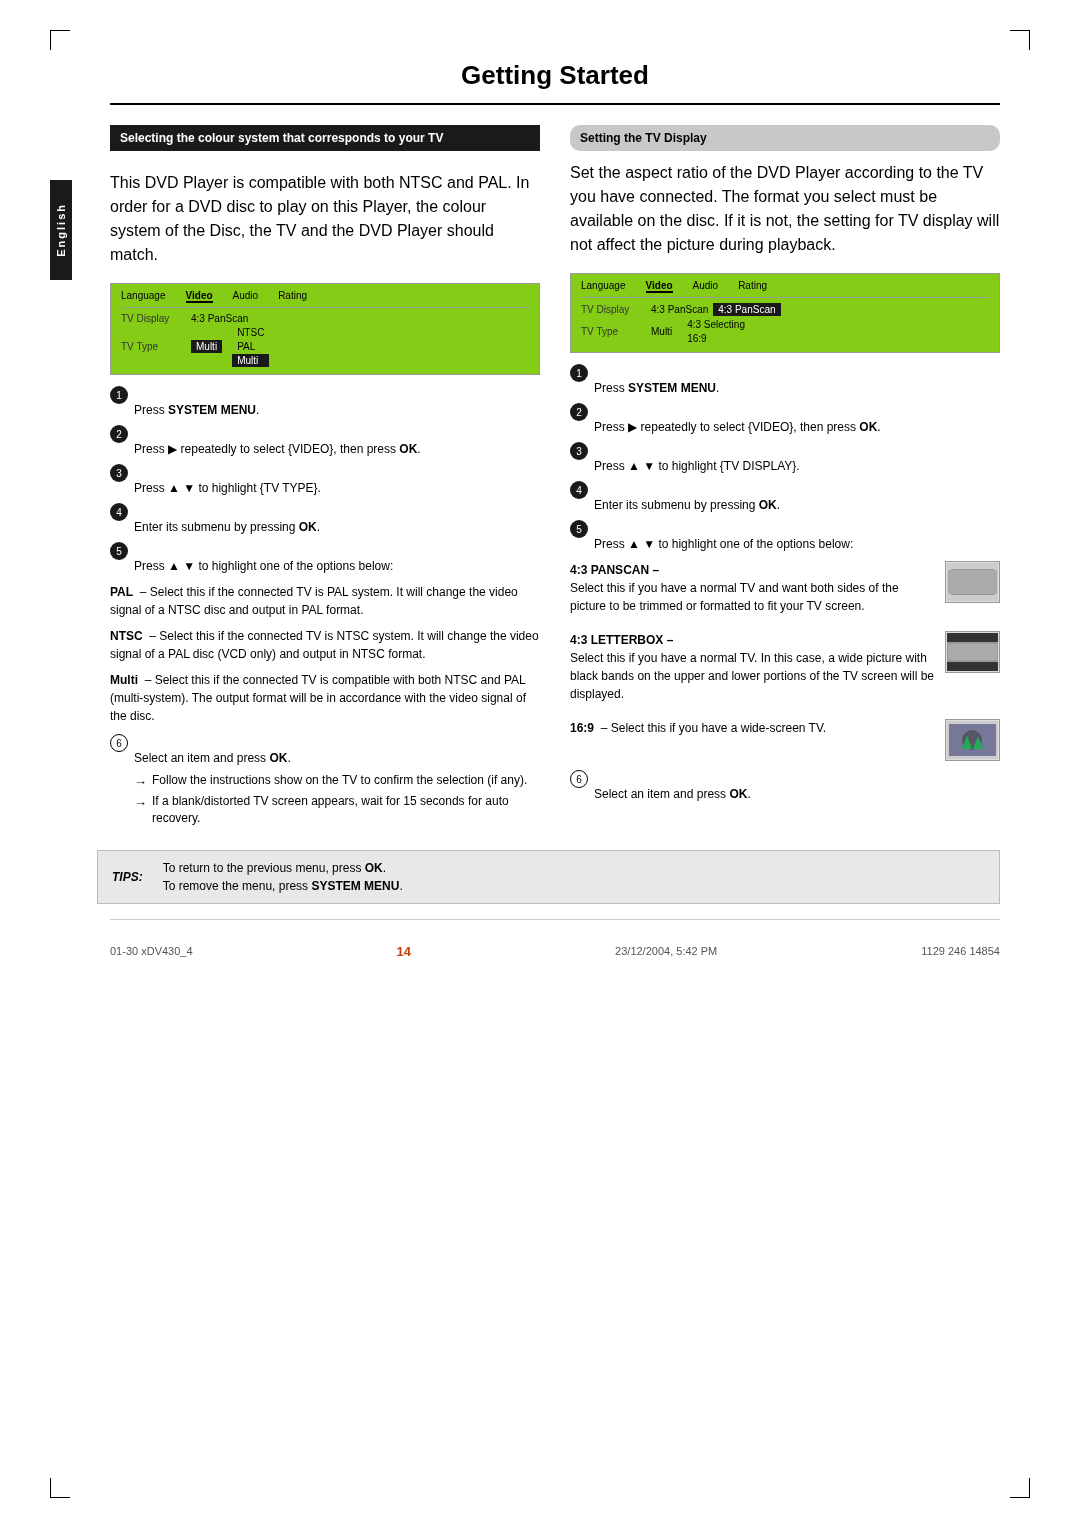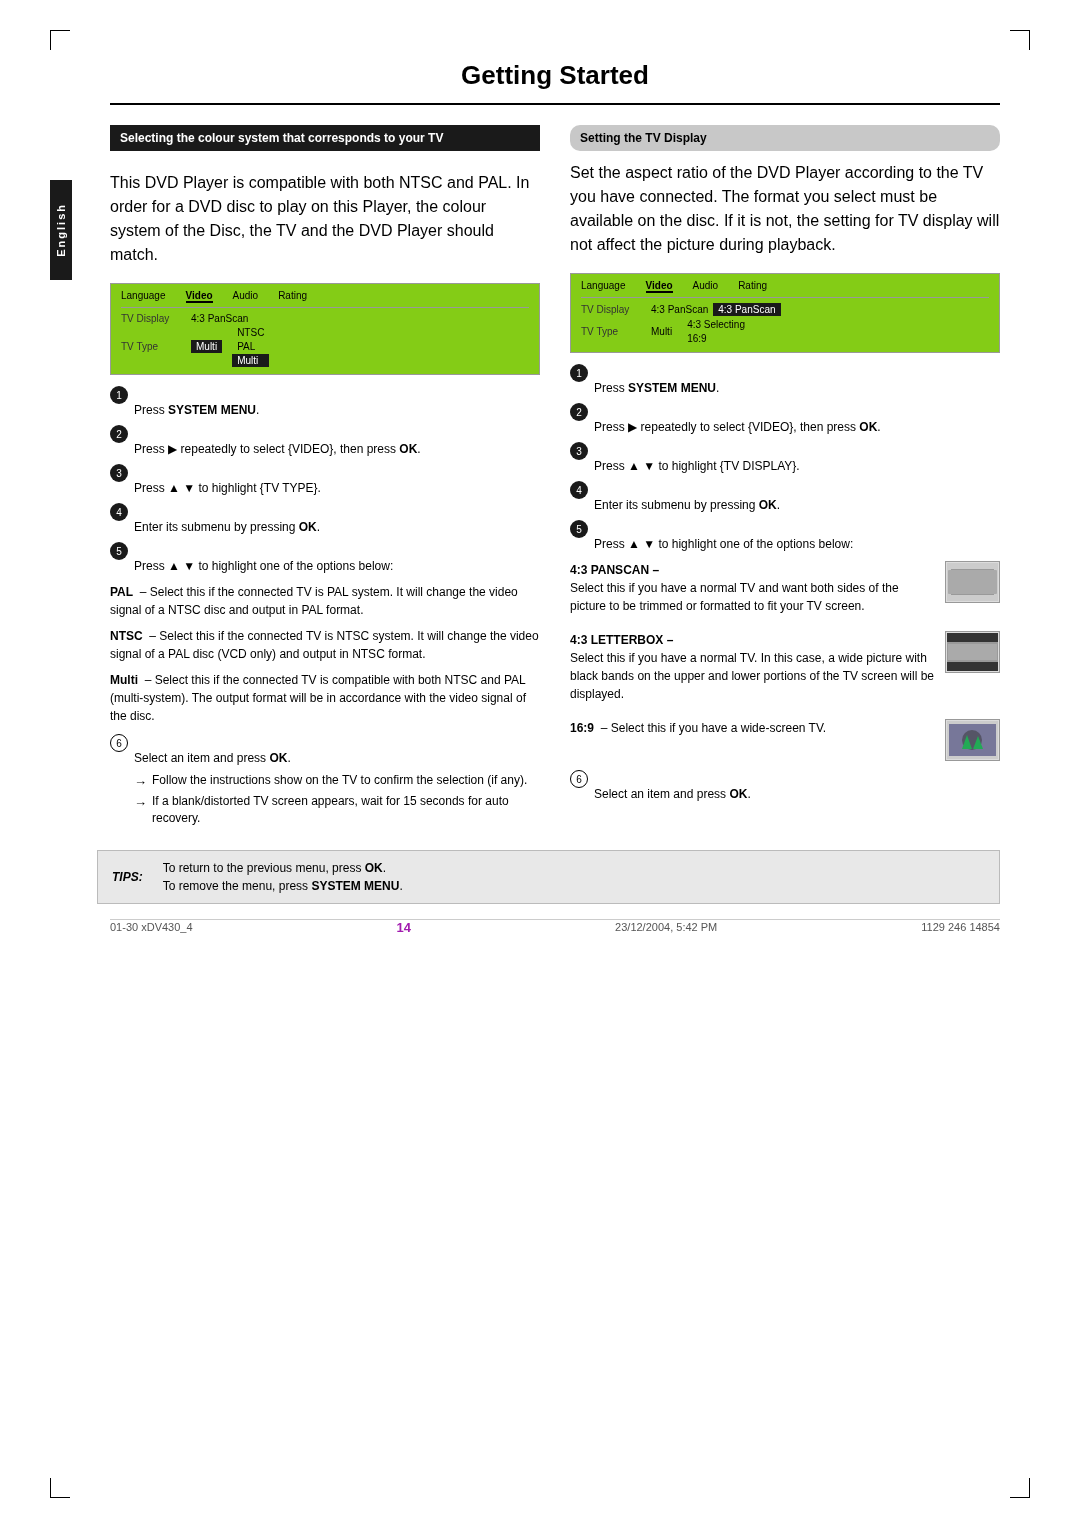--- a/index.html
+++ b/index.html
@@ -227,28 +227,28 @@
     }
 
     
     .footer {
       display: flex;
       justify-content: space-between;
       align-items: center;
       margin-top: 15px;
       margin-left: 30px;
       border-top: 1px solid #ccc;
-      padding-top: 0;
+      padding-top: 24px;
       font-size: 11px;
       color: #555;
     }
     .page-number {
       font-size: 13px;
       font-weight: bold;
-      color: #a21caf;
+      color: #c2410c;
     }
 
     
     .tv-img {
       width: 55px;
       height: 42px;
       border: 1px solid #999;
       background: #ddd;
       display: inline-flex;
       align-items: center;

